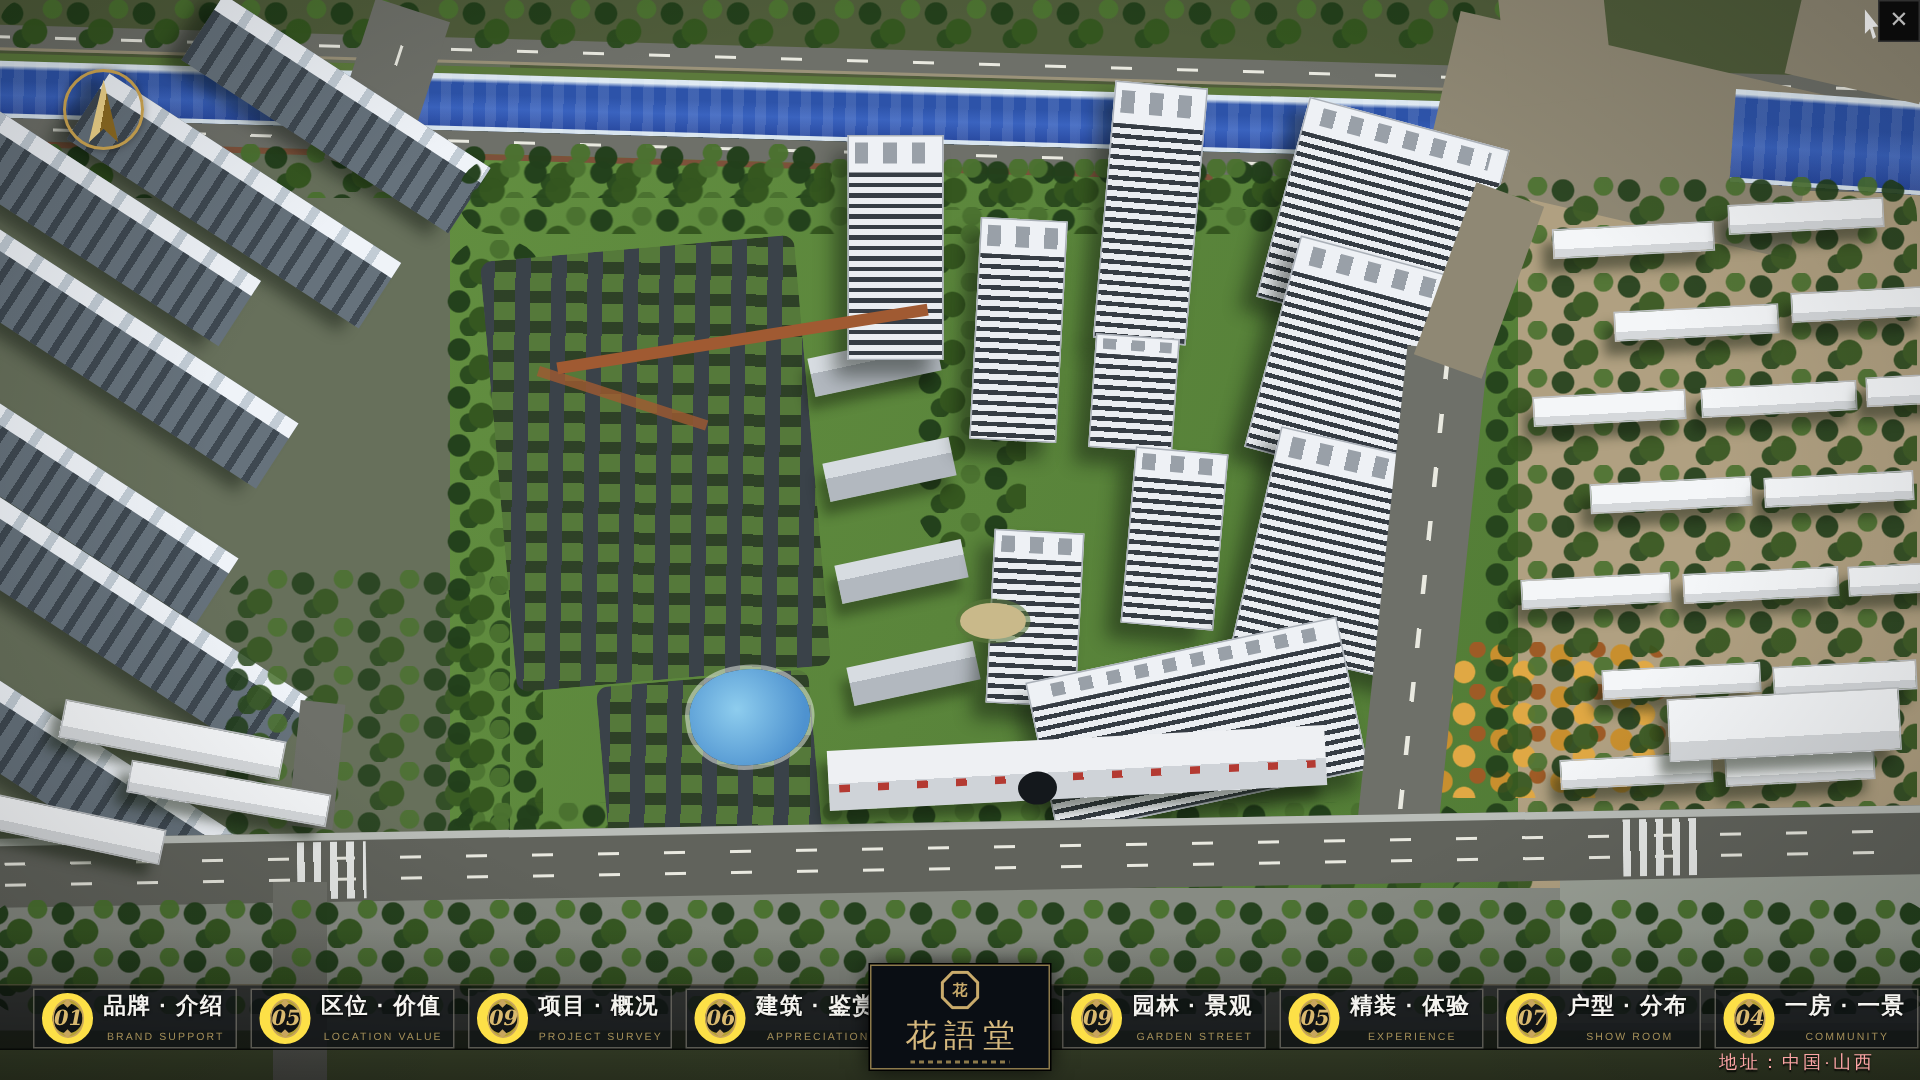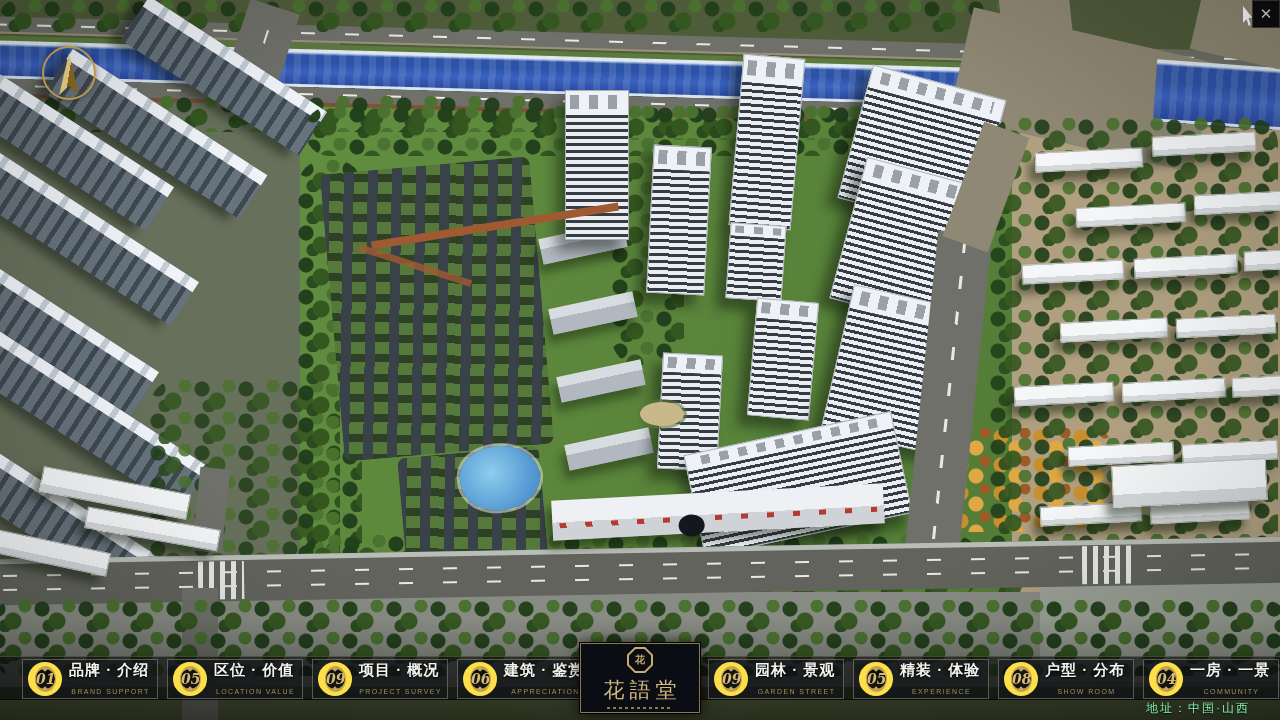--- a/index.html
+++ b/index.html
@@ -93,21 +93,21 @@
         clip-path:polygon(30% 0,70% 0,100% 30%,100% 70%,70% 100%,30% 100%,0 70%,0 30%);
         position:relative;display:flex;align-items:center;justify-content:center;}
   #seal i{position:absolute;inset:2px;background:#0a0e14;
         clip-path:polygon(30% 0,70% 0,100% 30%,100% 70%,70% 100%,30% 100%,0 70%,0 30%);}
   #seal span{position:relative;color:#c9ab6b;font-size:10px;font-weight:bold;}
   #logoTitle{color:#d6b97e;font-size:21px;letter-spacing:5px;font-family:"DejaVu Serif",serif;
         text-indent:5px;white-space:nowrap;}
   #logoSub{width:66px;height:2px;
         background:repeating-linear-gradient(90deg,#8d7a4b 0 3px,transparent 3px 6px);}
 
-  #address{position:absolute;right:30px;bottom:3px;color:#86efac;font-size:12px;letter-spacing:2px;
+  #address{position:absolute;right:30px;bottom:3px;color:#fca5a5;font-size:12px;letter-spacing:2px;
         text-shadow:0 1px 1px #000;}
 
   #vignette{position:absolute;inset:0;pointer-events:none;
         background:radial-gradient(ellipse at 50% 45%,transparent 55%,rgba(0,0,0,.22) 100%),
                    linear-gradient(180deg,transparent 86%,rgba(0,0,0,.45) 100%);}
 </style>
 </head>
 <body>
 
 <div id="stage">
@@ -363,21 +363,21 @@
             <b>05</b>
           </span>
         <span class="nv-txt">
           <span class="nv-zh">精装 · 体验</span>
           <span class="nv-ln"></span>
           <span class="nv-en">EXPERIENCE</span>
         </span>
       </div>
       <div class="navitem">
         <span class="badge">
-            <b>08</b>
+            <b>07</b>
           </span>
         <span class="nv-txt">
           <span class="nv-zh">户型 · 分布</span>
           <span class="nv-ln"></span>
           <span class="nv-en">SHOW ROOM</span>
         </span>
       </div>
       <div class="navitem">
         <span class="badge">
             <b>04</b>

